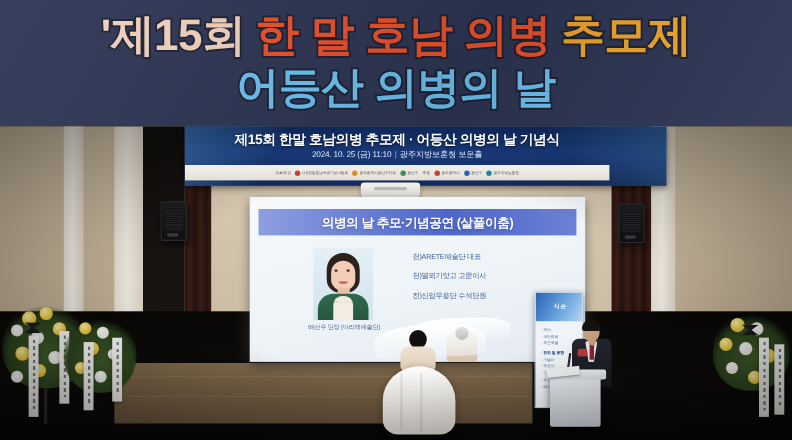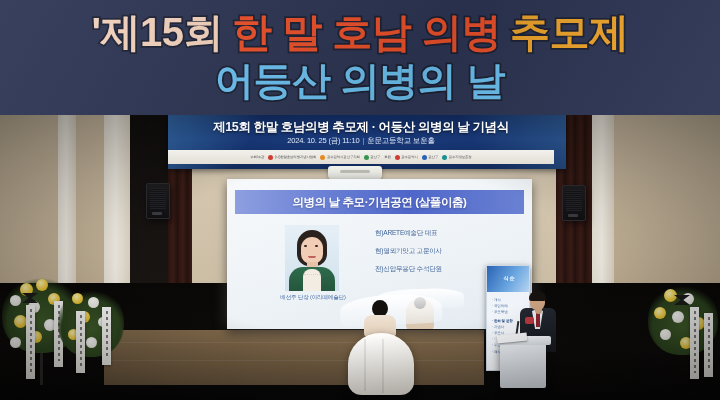--- a/index.html
+++ b/index.html
@@ -63,21 +63,21 @@
     position:absolute; top:0; height:232px;
     background:linear-gradient(180deg,#120f0e,#1b1714);
   }
   .curtain{
     position:absolute; top:0; height:232px;
     background:repeating-linear-gradient(90deg,#2a1410 0px,#3a1c16 5px,#20100d 10px);
   }
 
   
   .ov-banner{
-    position:absolute; left:168px; top:-1px; width:398px; height:55px;
+    position:absolute; left:168px; top:-1px; width:438px; height:55px;
     background:linear-gradient(180deg,#13306a 0%,#1b3f86 45%,#11295c 100%);
     box-shadow:0 2px 6px rgba(0,0,0,.5);
     overflow:hidden;
   }
   .ov-banner::before{
     content:""; position:absolute; left:-30px; top:-14px; width:150px; height:95px;
     background:linear-gradient(100deg,rgba(90,170,235,.55),rgba(20,60,130,0) 70%);
     transform:skewX(-18deg);
   }
   .ov-banner::after{
@@ -353,21 +353,21 @@
     <div class="side-door"></div>
 
     <div class="ov-banner">
       <div class="ovb-title">
         <span>제15회</span>
         <span class="hl">한말 호남의병 추모제</span>
         <span>·</span>
         <span class="hl">어등산 의병의 날 기념식</span>
       </div>
       <div class="ovb-sub">
-        <span>2024. 10. 25 (금) 11:10</span><span class="sep">|</span><span>운문고등학교 보운홀</span>
+        <span>2024. 10. 25 (금) 11:10</span><span class="sep">|</span><span>광주지방보훈청 보운홀</span>
       </div>
       <div class="ovb-logos">
         <span class="logo-txt">주최/주관</span>
         <span class="logo-chip">
             <i class="logo-dot ld-red"></i>
             <span class="logo-txt">(사)한말호남의병기념사업회</span>
           </span>
         <span class="logo-chip">
             <i class="logo-dot ld-orange"></i>
             <span class="logo-txt">광주광역시광산구지회</span>

